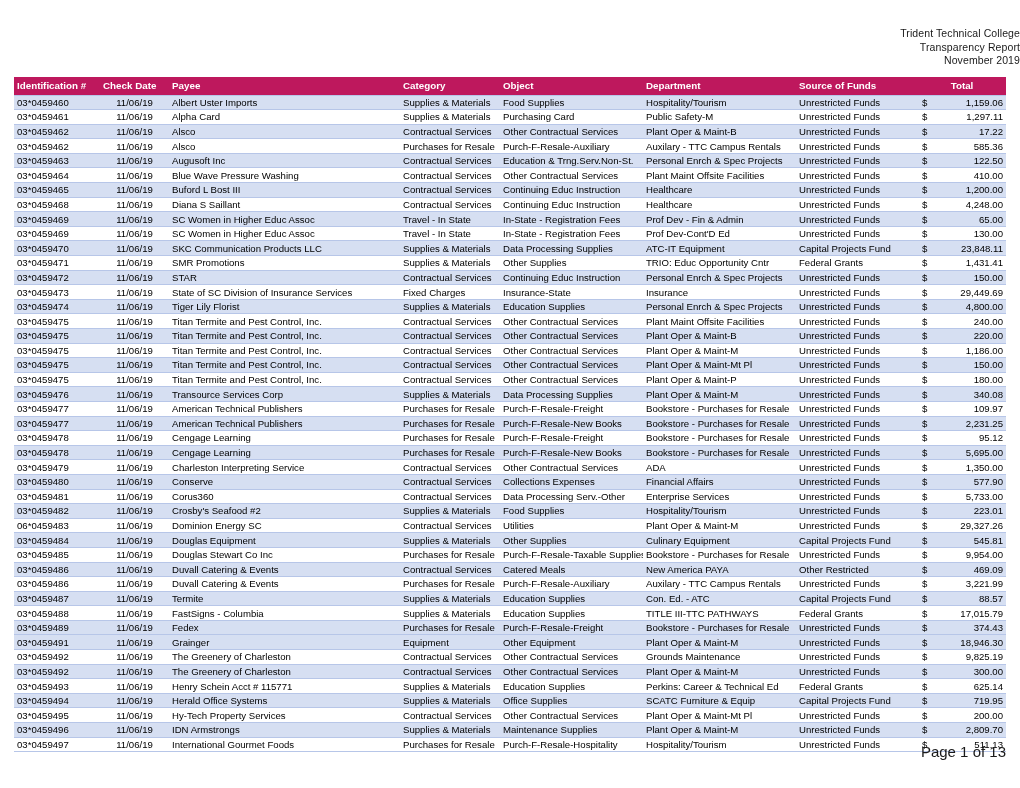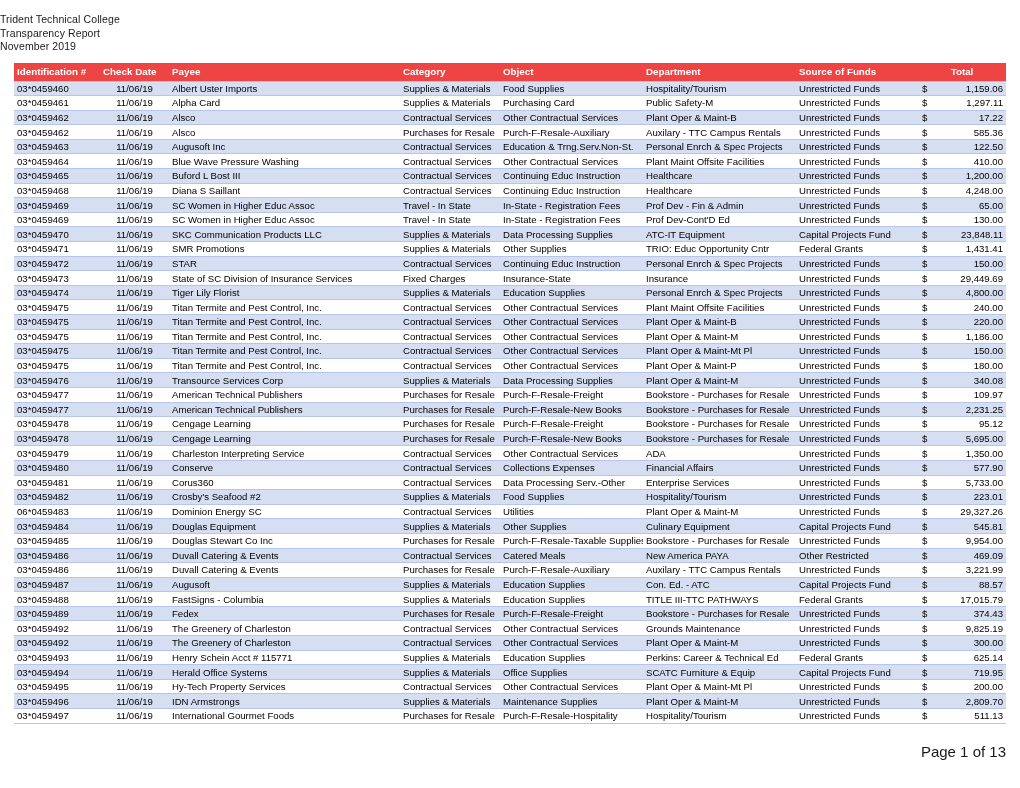--- a/index.html
+++ b/index.html
@@ -17,42 +17,42 @@
   }
   .page {
     position: relative;
     width: 1020px;
     height: 788px;
     box-sizing: border-box;
     padding: 0;
   }
   
   .report-header {
-    text-align: left;
-    padding-top: 13px;
+    text-align: right;
+    padding-top: 27px;
     line-height: 13.5px;
   }
   .report-header div {
     font-size: 10.5px;
     color: #1a1a1a;
     letter-spacing: 0.1px;
   }
   
   .table-wrap {
     margin: 9px 14px 0 14px;
     width: 992px;
   }
   table.ledger {
     border-collapse: collapse;
     width: 992px;
     table-layout: fixed;
     font-size: 9.6px;
   }
   table.ledger thead th {
-    background: #ef4444;
+    background: #be185d;
     color: #ffffff;
     font-weight: bold;
     text-align: left;
     font-size: 9.8px;
     padding: 2px 3px 3px 3px;
     height: 13px;
     border: none;
     white-space: nowrap;
     overflow: hidden;
   }
@@ -475,21 +475,21 @@
             <td class="c-payee">Duvall Catering &amp; Events</td>
             <td class="c-cat">Purchases for Resale</td>
             <td class="c-obj">Purch-F-Resale-Auxiliary</td>
             <td class="c-dept">Auxilary - TTC Campus Rentals</td>
             <td class="c-fund">Unrestricted Funds</td>
             <td class="c-total"><span class="dollar">$</span>3,221.99</td>
           </tr>
           <tr class="odd">
             <td class="c-id">03*0459487</td>
             <td class="c-date">11/06/19</td>
-            <td class="c-payee">Augusoft</td>
+            <td class="c-payee">Termite</td>
             <td class="c-cat">Supplies &amp; Materials</td>
             <td class="c-obj">Education Supplies</td>
             <td class="c-dept">Con. Ed. - ATC</td>
             <td class="c-fund">Capital Projects Fund</td>
             <td class="c-total"><span class="dollar">$</span>88.57</td>
           </tr>
           <tr class="even">
             <td class="c-id">03*0459488</td>
             <td class="c-date">11/06/19</td>
             <td class="c-payee">FastSigns - Columbia</td>
@@ -501,20 +501,30 @@
           </tr>
           <tr class="odd">
             <td class="c-id">03*0459489</td>
             <td class="c-date">11/06/19</td>
             <td class="c-payee">Fedex</td>
             <td class="c-cat">Purchases for Resale</td>
             <td class="c-obj">Purch-F-Resale-Freight</td>
             <td class="c-dept">Bookstore - Purchases for Resale</td>
             <td class="c-fund">Unrestricted Funds</td>
             <td class="c-total"><span class="dollar">$</span>374.43</td>
+          </tr>
+          <tr class="odd">
+            <td class="c-id">03*0459491</td>
+            <td class="c-date">11/06/19</td>
+            <td class="c-payee">Grainger</td>
+            <td class="c-cat">Equipment</td>
+            <td class="c-obj">Other Equipment</td>
+            <td class="c-dept">Plant Oper &amp; Maint-M</td>
+            <td class="c-fund">Unrestricted Funds</td>
+            <td class="c-total"><span class="dollar">$</span>18,946.30</td>
           </tr>
           <tr class="even">
             <td class="c-id">03*0459492</td>
             <td class="c-date">11/06/19</td>
             <td class="c-payee">The Greenery of Charleston</td>
             <td class="c-cat">Contractual Services</td>
             <td class="c-obj">Other Contractual Services</td>
             <td class="c-dept">Grounds Maintenance</td>
             <td class="c-fund">Unrestricted Funds</td>
             <td class="c-total"><span class="dollar">$</span>9,825.19</td>

